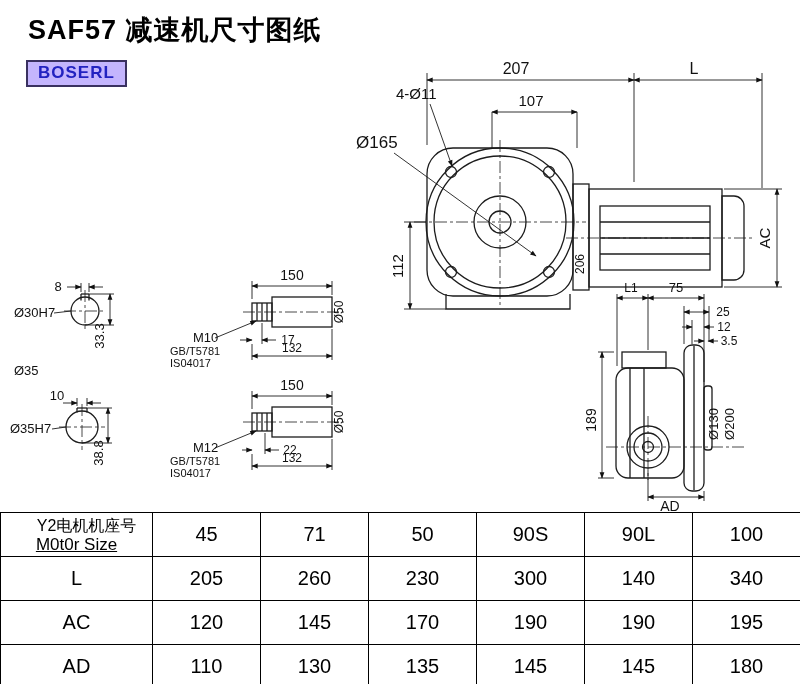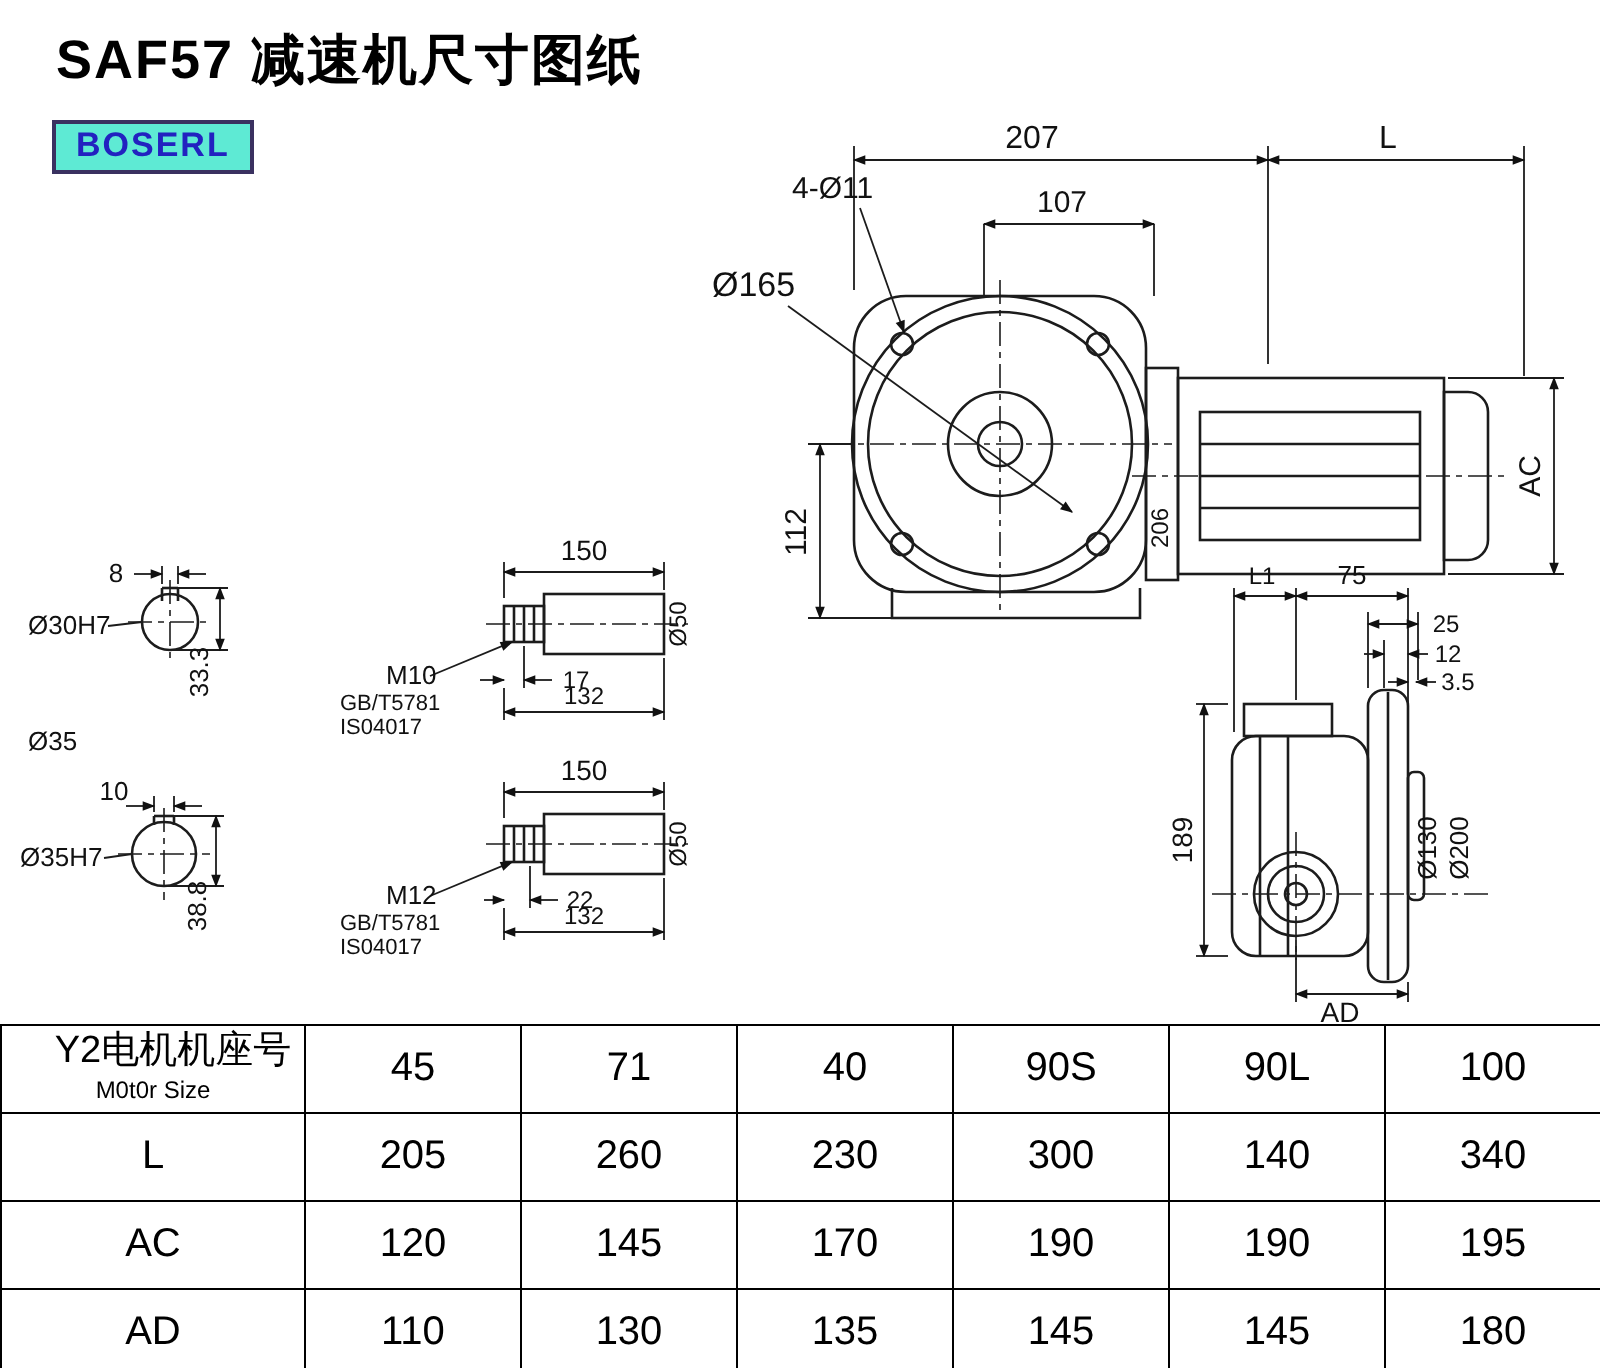--- a/index.html
+++ b/index.html
@@ -1,32 +1,32 @@
 <!DOCTYPE html>
 <html><head>
 <meta charset="utf-8">
 <style>
   html,body{margin:0;padding:0;background:#fff;}
   .page{position:relative;width:800px;height:684px;background:#fff;overflow:hidden;
         font-family:"Liberation Sans",sans-serif;color:#111;}
   .title{position:absolute;left:28px;top:12px;font-size:27px;font-weight:700;letter-spacing:1px;color:#000;}
   .logo{position:absolute;left:26px;top:60px;border:2px solid #3a3160;color:#2222c0;
-        font-weight:700;font-size:17px;padding:1px 10px 2px;letter-spacing:1px;background:#5eead4;}
+        font-weight:700;font-size:17px;padding:1px 10px 2px;letter-spacing:1px;background:#c4b5fd;}
   svg{position:absolute;left:0;top:0;}
   svg .ln{stroke:#1c1c1c;fill:none;}
   svg .thick{stroke-width:1.3;}
   svg .thin{stroke-width:0.9;}
   svg .cl{stroke:#1c1c1c;fill:none;stroke-width:0.8;stroke-dasharray:12 3 3 3;}
   svg text{font-family:"Liberation Sans",sans-serif;fill:#111;stroke:none;}
   .dim-table{position:absolute;left:0;top:512px;width:800px;height:172px;border-collapse:collapse;
              table-layout:fixed;background:#fff;}
   .dim-table td{border:1px solid #000;text-align:center;vertical-align:middle;
                 font-size:20px;padding:0;height:43px;color:#000;}
-  .dim-table .head-cell .cn{font-size:19px;line-height:20px;padding-left:20px;}
-  .dim-table .head-cell .en{font-size:12px;line-height:18px;}
+  .dim-table .head-cell .cn{font-size:16px;line-height:20px;padding-left:20px;}
+  .dim-table .head-cell .en{font-size:17px;line-height:18px;text-decoration:underline;}
 </style>
 </head>
 <body>
 
 <div class="page">
 
   <div class="title">SAF57 减速机尺寸图纸</div>
   <div class="logo">BOSERL</div>
 
   <svg width="800" height="512" viewBox="0 0 800 512">
@@ -267,21 +267,21 @@
         <col style="width:108px">
     </colgroup>
     <tbody>
       <tr>
         <td class="head-cell">
           <div class="cn">Y2电机机座号</div>
           <div class="en">M0t0r Size</div>
         </td>
         <td>45</td>
         <td>71</td>
-        <td>40</td>
+        <td>50</td>
         <td>90S</td>
         <td>90L</td>
         <td>100</td>
       </tr>
       <tr>
         <td>L</td>
         <td>205</td>
         <td>260</td>
         <td>230</td>
         <td>300</td>

